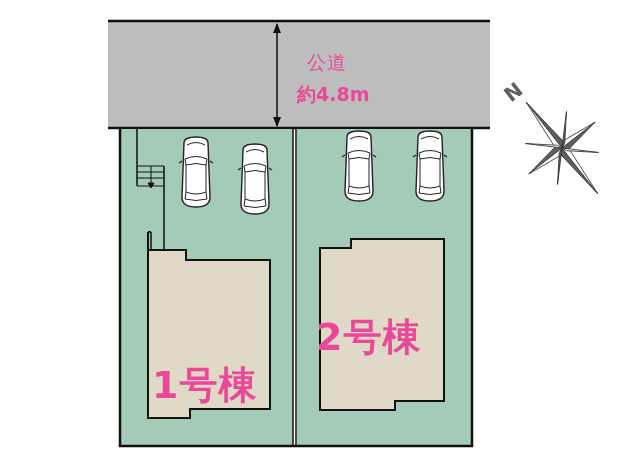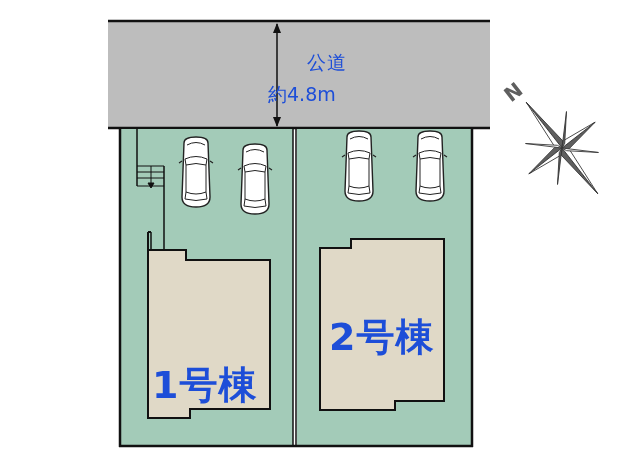--- a/index.html
+++ b/index.html
@@ -1,24 +1,24 @@
 <!DOCTYPE html>
 <html><head>
   <meta charset="utf-8">
   <style>
     html, body { margin: 0; padding: 0; background: #ffffff; }
     body { width: 620px; height: 465px; position: relative; overflow: hidden;
            font-family: "DejaVu Sans", "Liberation Sans", sans-serif; }
     svg { position: absolute; left: 0; top: 0; }
-    .label { position: absolute; color: #1d4ed8; white-space: nowrap; }
+    .label { position: absolute; color: #ec4899; white-space: nowrap; }
     .road-name { left: 307px; top: 50px; font-size: 19px; letter-spacing: 1px; }
-    .road-width { left: 268px; top: 82px; font-size: 19px; }
+    .road-width { left: 297px; top: 82px; font-size: 19px; font-weight: bold; }
     .bldg-label { font-size: 38px; font-weight: bold; letter-spacing: 1px; }
     .bldg1 { left: 152px; top: 312px; margin-top: 48px; }
-    .bldg2 { left: 329px; top: 312px; }
+    .bldg2 { left: 316px; top: 312px; }
   </style>
 </head>
 <body>
 
 <svg width="620" height="465" viewBox="0 0 620 465">
   <defs>
     <g id="car">
       <path d="M8,6 Q8,0 20,0 Q32,0 32,6 L34,60 Q34,70 20,70 Q6,70 6,60 Z" fill="#ffffff" stroke="#222" stroke-width="1.4"></path>
       <path d="M11,8 Q20,3 29,8" fill="none" stroke="#222" stroke-width="1"></path>
       <path d="M9,22 Q20,17 31,22 L30,28 Q20,25 10,28 Z" fill="#fff" stroke="#222" stroke-width="1"></path>

